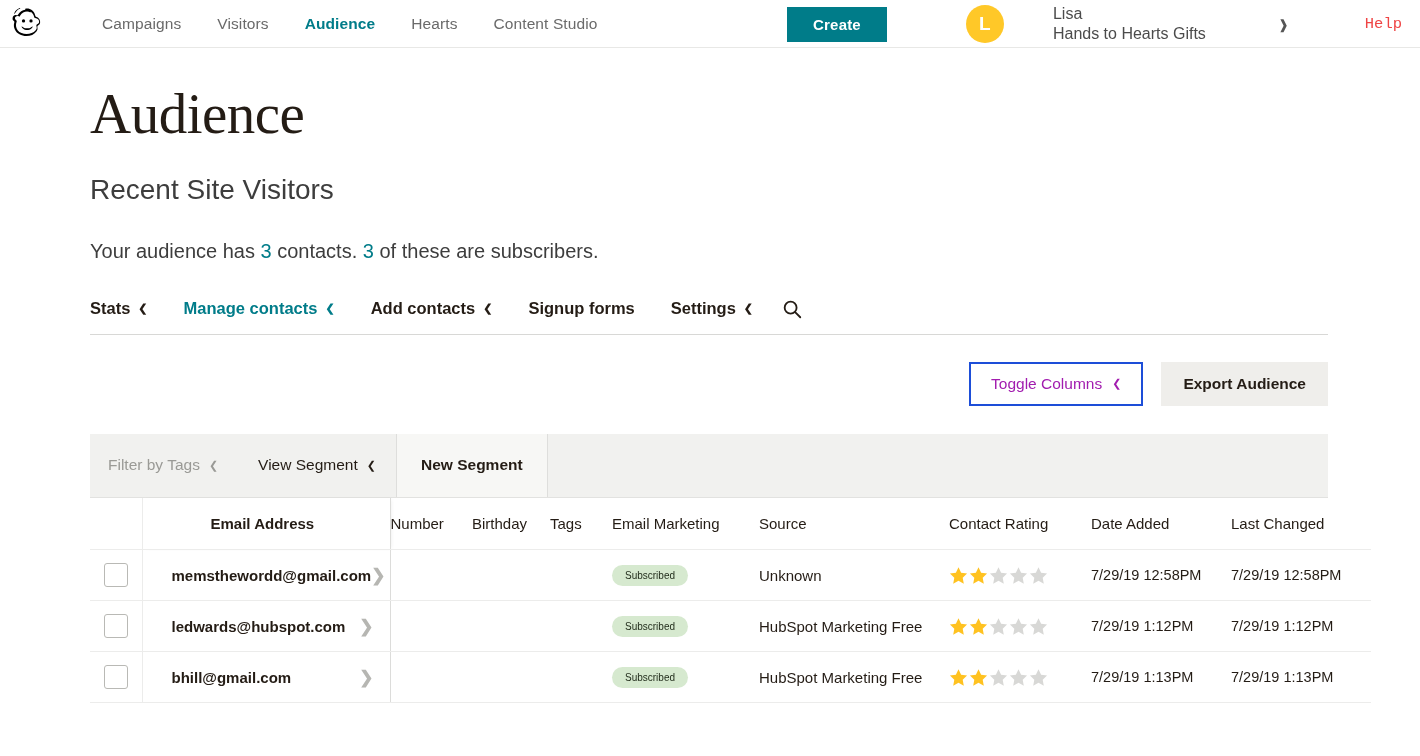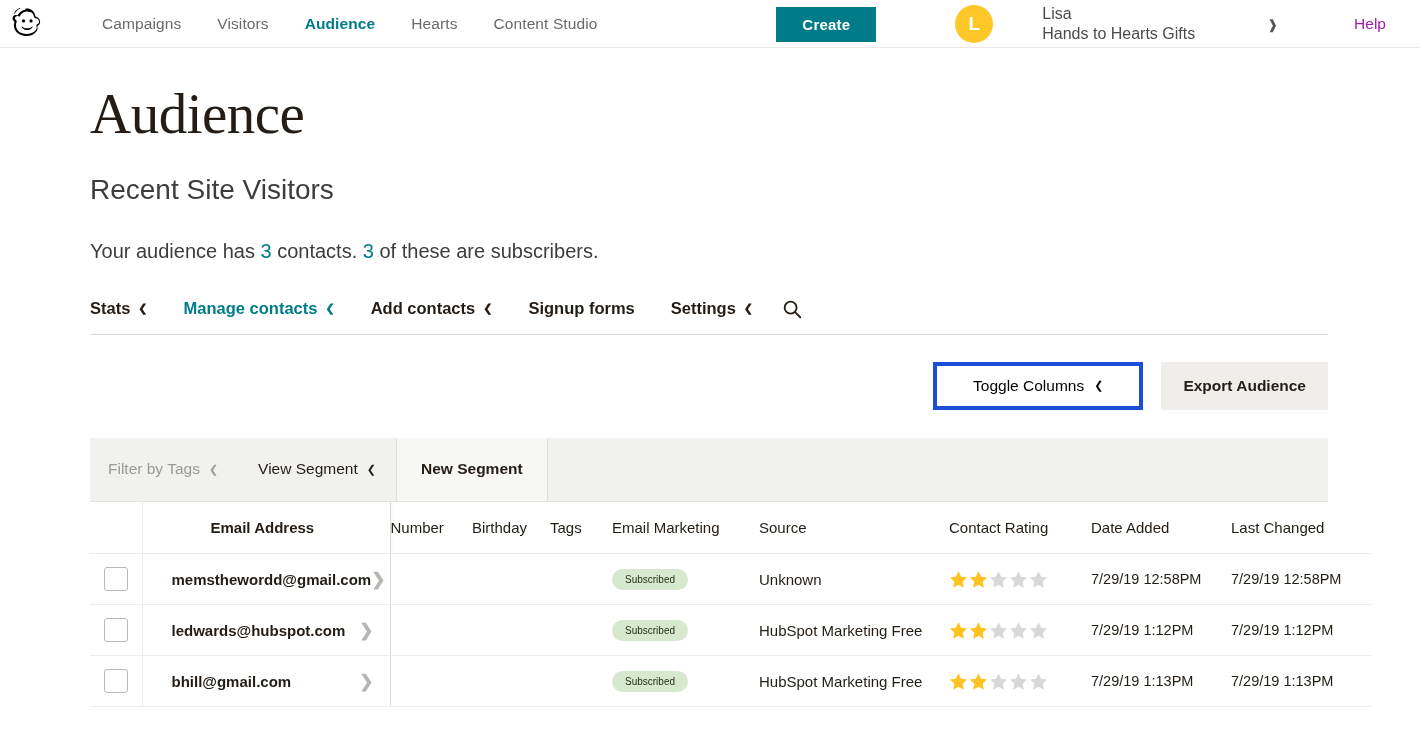--- a/index.html
+++ b/index.html
@@ -88,24 +88,25 @@
   .account .acct-name { display: block; }
   .account .acct-org  { display: block; }
   .acct-caret {
     margin-left: 26px;
     color: #555;
     font-size: 13px;
     cursor: pointer;
   }
   .help-link {
     margin-left: 30px;
-    margin-right: 20px;
+    margin-right: 4px;
     font-size: 15.5px;
-    color: #a21caf;
-    cursor: pointer;
+    color: #ef4444;
+    cursor: pointer;
+    font-family: Liberation Mono, monospace;
   }
 
   
   .page { padding-left: 90px; padding-right: 46px; }
 
   .page-title {
     font-family: "Liberation Serif", serif;
     font-size: 57px;
     font-weight: normal;
     letter-spacing: -0.5px;
@@ -157,25 +158,25 @@
   
   .toolbar {
     display: flex;
     justify-content: flex-end;
     gap: 18px;
     margin-top: 27px;
     margin-right: 46px;
   }
   .btn-outline {
     background: #fff;
-    border: 4px solid #1d4ed8;
+    border: 2px solid #1d4ed8;
     font-family: inherit;
     font-size: 15.5px;
-    color: #000000;
-    padding: 11px 36px;
+    color: #a21caf;
+    padding: 11px 20px;
     cursor: pointer;
     display: flex;
     align-items: center;
     gap: 10px;
   }
   .btn-grey {
     background: #efeeeb;
     border: none;
     font-family: inherit;
     font-size: 15.5px;

